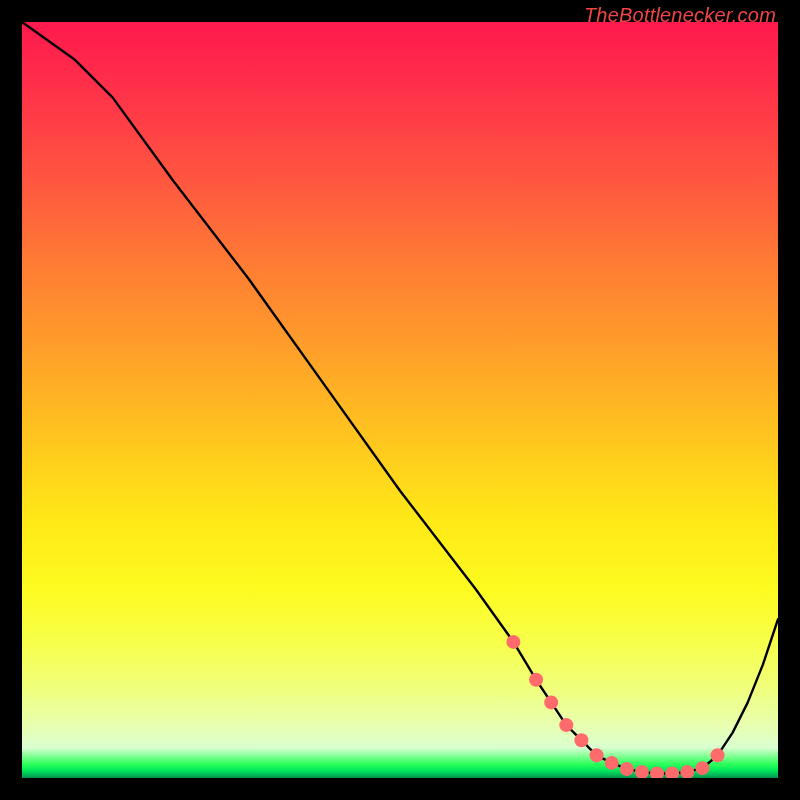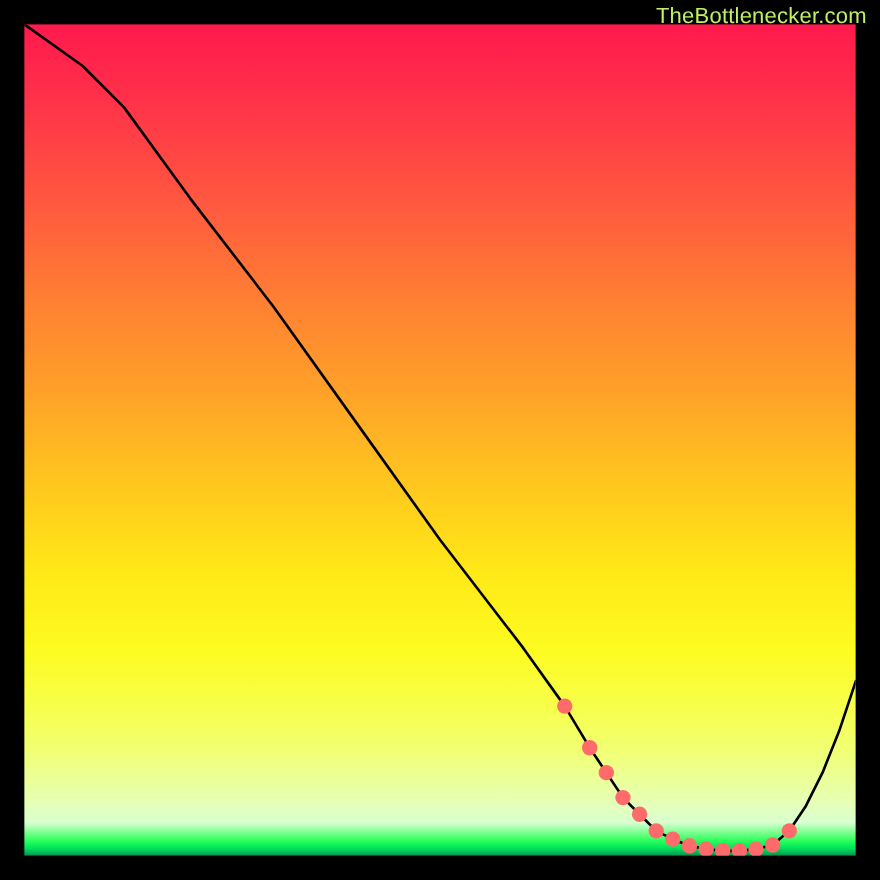--- a/index.html
+++ b/index.html
@@ -47,26 +47,27 @@
       #009048 100%
     );
   }
   svg.curve {
     position: absolute;
     inset: 0;
   }
   .watermark {
     position: absolute;
     top: 4px;
-    right: 12px;
+    right: 24px;
     font-family: Arial, Helvetica, sans-serif;
     font-size: 20px;
-    color: #bef264;
+    color: #ef4444;
     letter-spacing: 0.2px;
     user-select: none;
+    font-style: italic;
   }
 </style>
 </head>
 <body>
 
 <div class="stage">
   <div class="plot">
     <div class="gradient"></div>
     <svg class="curve" viewBox="0 0 756 756" preserveAspectRatio="none">
       <path fill="none" stroke="#000" stroke-width="2.4" stroke-linejoin="round" stroke-linecap="round" d="M0.00 0.00 L52.92 37.80 L90.72 75.60 L151.20 158.76 L226.80 257.04 L302.40 362.88 L378.00 468.72 L453.60 567.00 L491.40 619.92 L514.08 657.72 L529.20 680.40 L544.32 703.08 L559.44 718.20 L574.56 733.32 L589.68 740.88 L604.80 746.93 L619.92 749.95 L635.04 751.46 L650.16 751.46 L665.28 749.95 L680.40 746.17 L695.52 733.32 L710.64 710.64 L725.76 680.40 L740.88 642.60 L756.00 597.24"></path>

